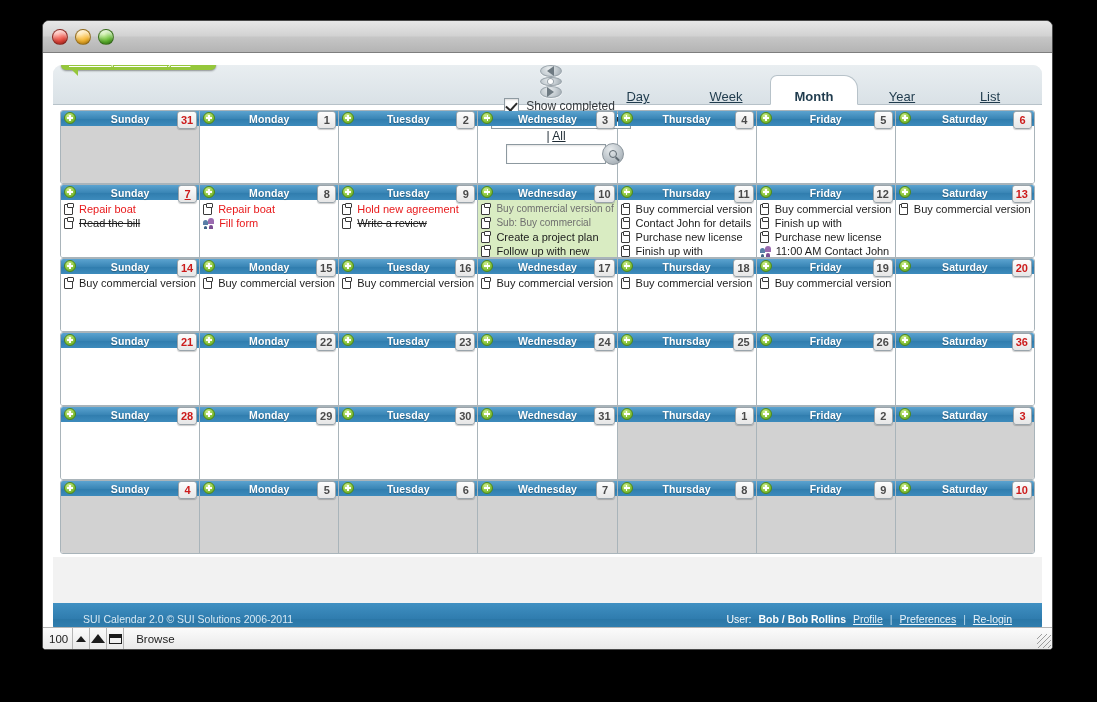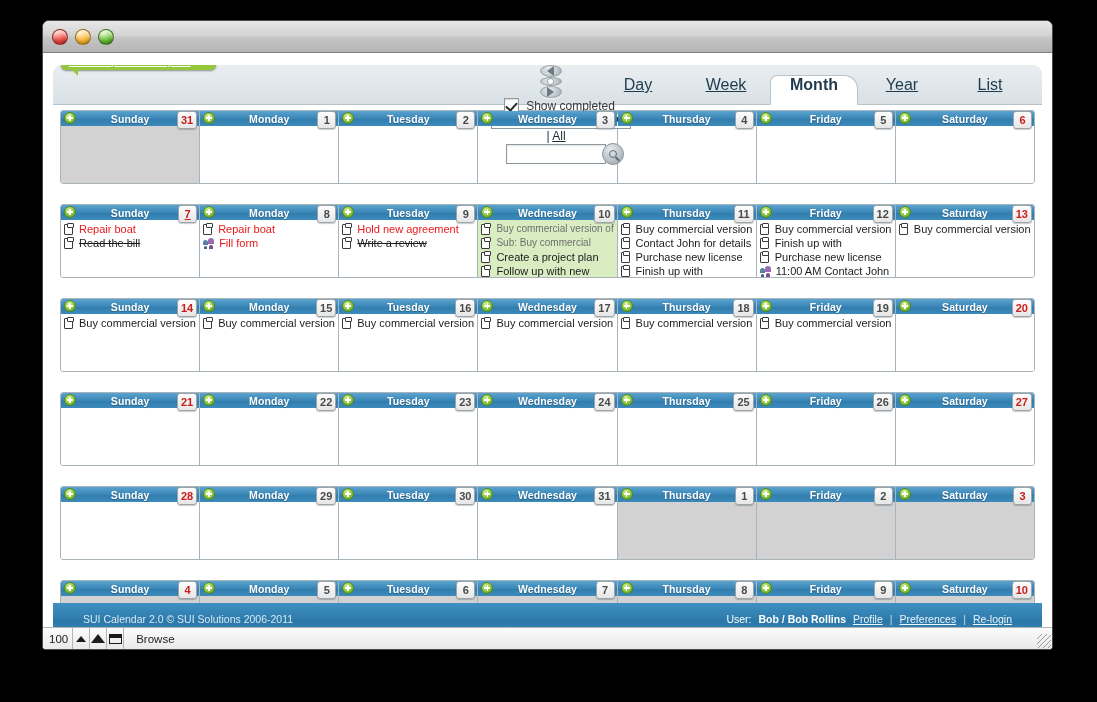--- a/index.html
+++ b/index.html
@@ -183,22 +183,22 @@
     width: 5px; height: 1.8px; background:#5f6a72; transform: rotate(45deg);
   }
 
   
   #viewtabs {
     position: absolute; right: 8px; bottom: 0;
     display: flex; align-items: flex-end; height: 40px;
   }
   .vtab {
     width: 88px; height: 28px;
-    display: flex; align-items: flex-start; justify-content: center;
-    font-size: 16px; color: #1f3b4d;
+    display: flex; align-items: flex-end; justify-content: center;
+    font-size: 13px; color: #1f3b4d;
     cursor: pointer;
   }
   .vtab span { text-decoration: underline; }
   .vtab.active {
     background: #ffffff;
     border: 1px solid #b7c2c9; border-bottom: 1px solid #ffffff;
     border-radius: 7px 14px 0 0;
     font-weight: bold; height: 30px;
     position: relative; z-index: 5;
     margin-bottom: -1px;
@@ -208,21 +208,21 @@
   
   #calendar {
     background: #ffffff;
     padding: 5px 7px 3px 7px;
   }
   .week {
     display: flex;
     border: 1px solid #a9b4ba;
     border-radius: 3px;
     overflow: hidden;
-    margin-bottom: 20px;
+    margin-bottom: 0;
     background: #fff;
     height: 74px;
   }
   .daycell {
     flex: 1 1 0;
     border-right: 1px solid #a9b4ba;
     display: flex; flex-direction: column;
     background: #ffffff;
     min-width: 0;
   }
@@ -815,21 +815,21 @@
                 <div class="plus"></div>
                 <span class="dname">Friday</span>
                 <div class="daynum">26</div>
               </div>
               <div class="events"></div>
             </div>
             <div class="daycell">
               <div class="dayhead">
                 <div class="plus"></div>
                 <span class="dname">Saturday</span>
-                <div class="daynum weekend">27</div>
+                <div class="daynum weekend">36</div>
               </div>
               <div class="events"></div>
             </div>
           </div>
           <div class="week">
             <div class="daycell">
               <div class="dayhead">
                 <div class="plus"></div>
                 <span class="dname">Sunday</span>
                 <div class="daynum weekend">28</div>

